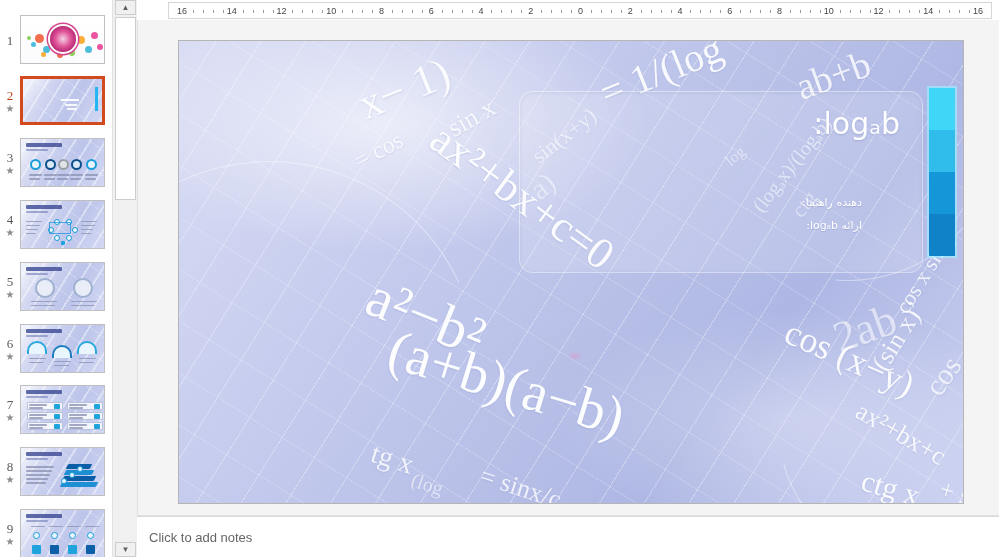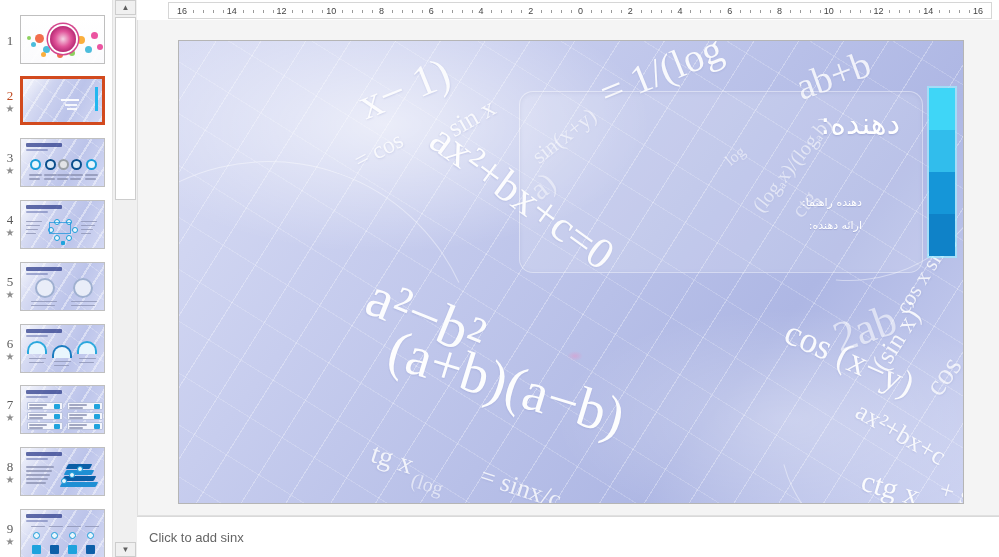--- a/index.html
+++ b/index.html
@@ -582,32 +582,32 @@
           <div class="formula" style="left: 744px; top: 318px; font-size: 30px; opacity: 0.7; transform: rotate(-55deg);">cos</div>
           <div class="formula" style="left: 546px; top: 106px; font-size: 16px; opacity: 0.5; transform: rotate(-40deg);">log</div>
           <div class="formula" style="left: 348px; top: 82px; font-size: 22px; opacity: 0.55; transform: rotate(-38deg);">sin(x+y)</div>
           <div class="formula" style="left: 352px; top: 128px; font-size: 30px; opacity: 0.45; transform: rotate(-38deg);">a)</div>
           <div class="formula" style="left: 556px; top: 112px; font-size: 20px; opacity: 0.55; transform: rotate(-52deg);">(logₐx)/(logₐb)</div>
           <div class="formula" style="left: 612px; top: 150px; font-size: 22px; opacity: 0.45; transform: rotate(-52deg);">ctg</div>
         </div>
       <div class="pink-dot"></div>
 
       <div id="content-box">
-        <div id="title-text">دهنده:</div>
+        <div id="title-text">logₐb:</div>
         <div class="sub-line" id="sub1">دهنده راهنما:</div>
-        <div class="sub-line" id="sub2">ارائه دهنده:</div>
+        <div class="sub-line" id="sub2">ارائه logₐb:</div>
       </div>
 
       <div id="blue-bar">
           <div style="background: rgb(63, 214, 247);"></div>
           <div style="background: rgb(49, 189, 236);"></div>
           <div style="background: rgb(21, 150, 216);"></div>
           <div style="background: rgb(15, 130, 200);"></div>
         </div>
     </div>
   </div>
 
   <div id="notes">
     <div id="notes-divider"></div>
-    <div id="notes-text">Click to add sinx</div>
+    <div id="notes-text">Click to add notes</div>
   </div>
 
 </div>
 
 </body></html>

